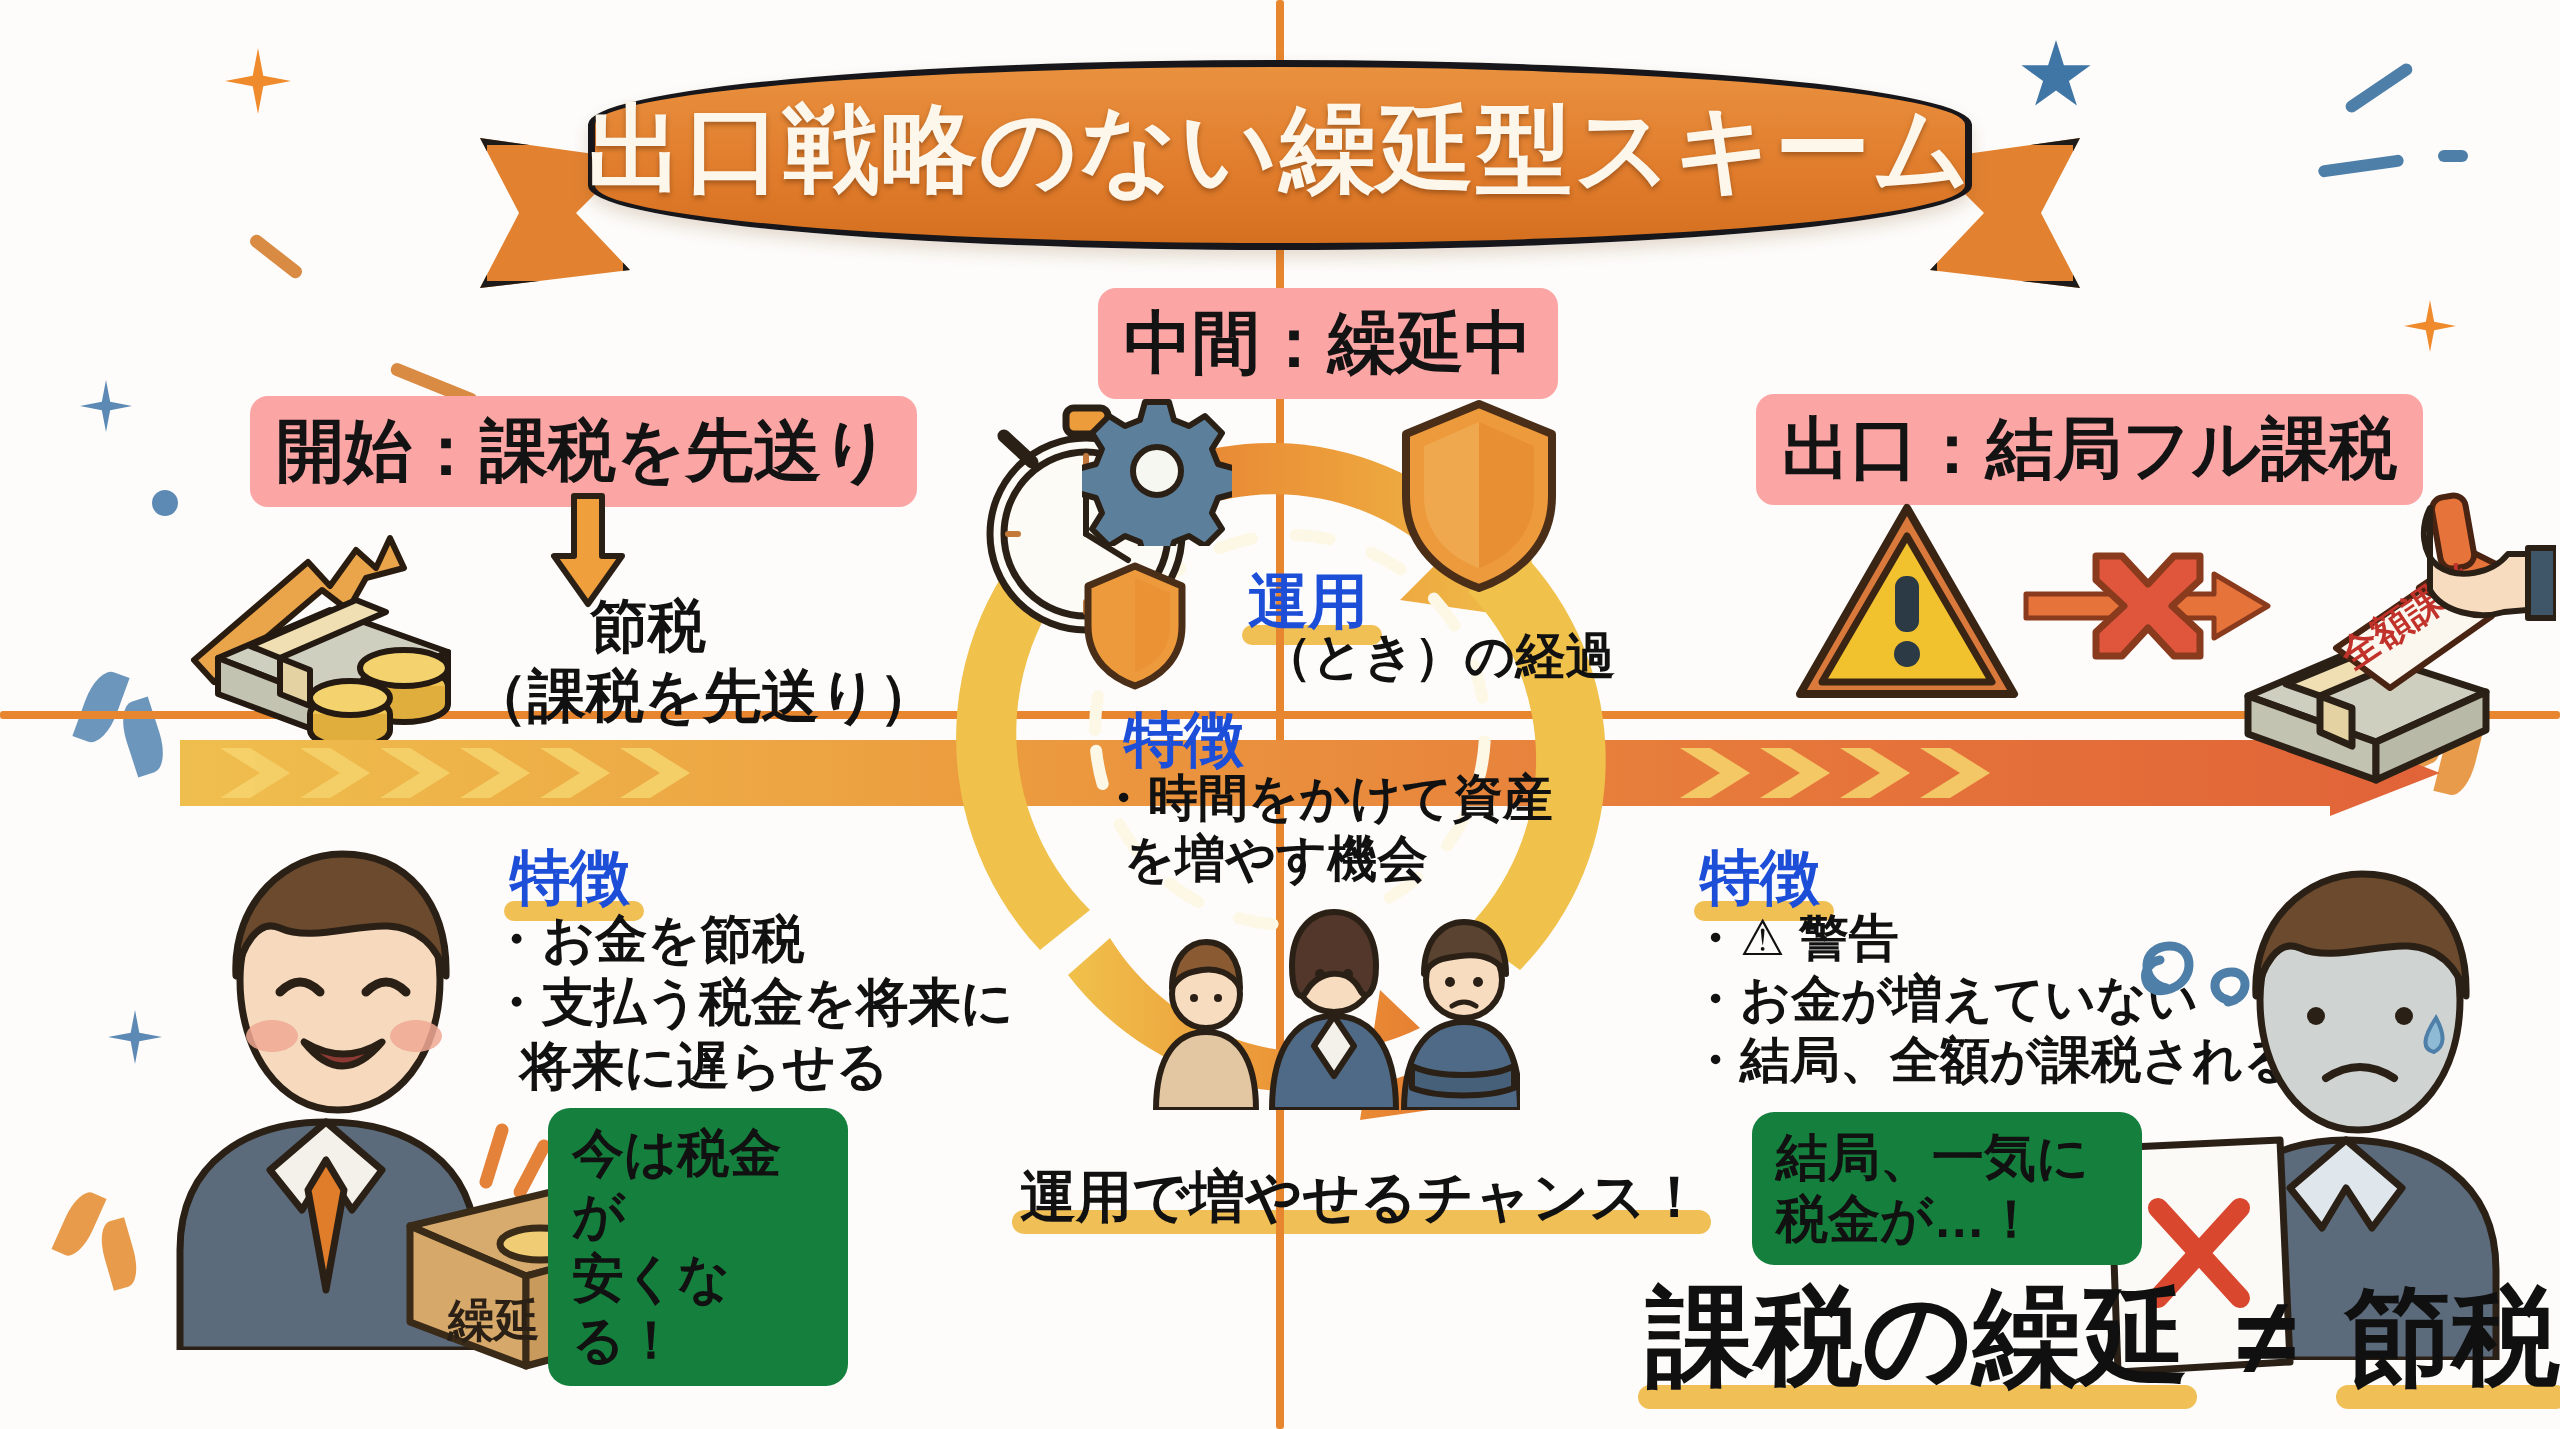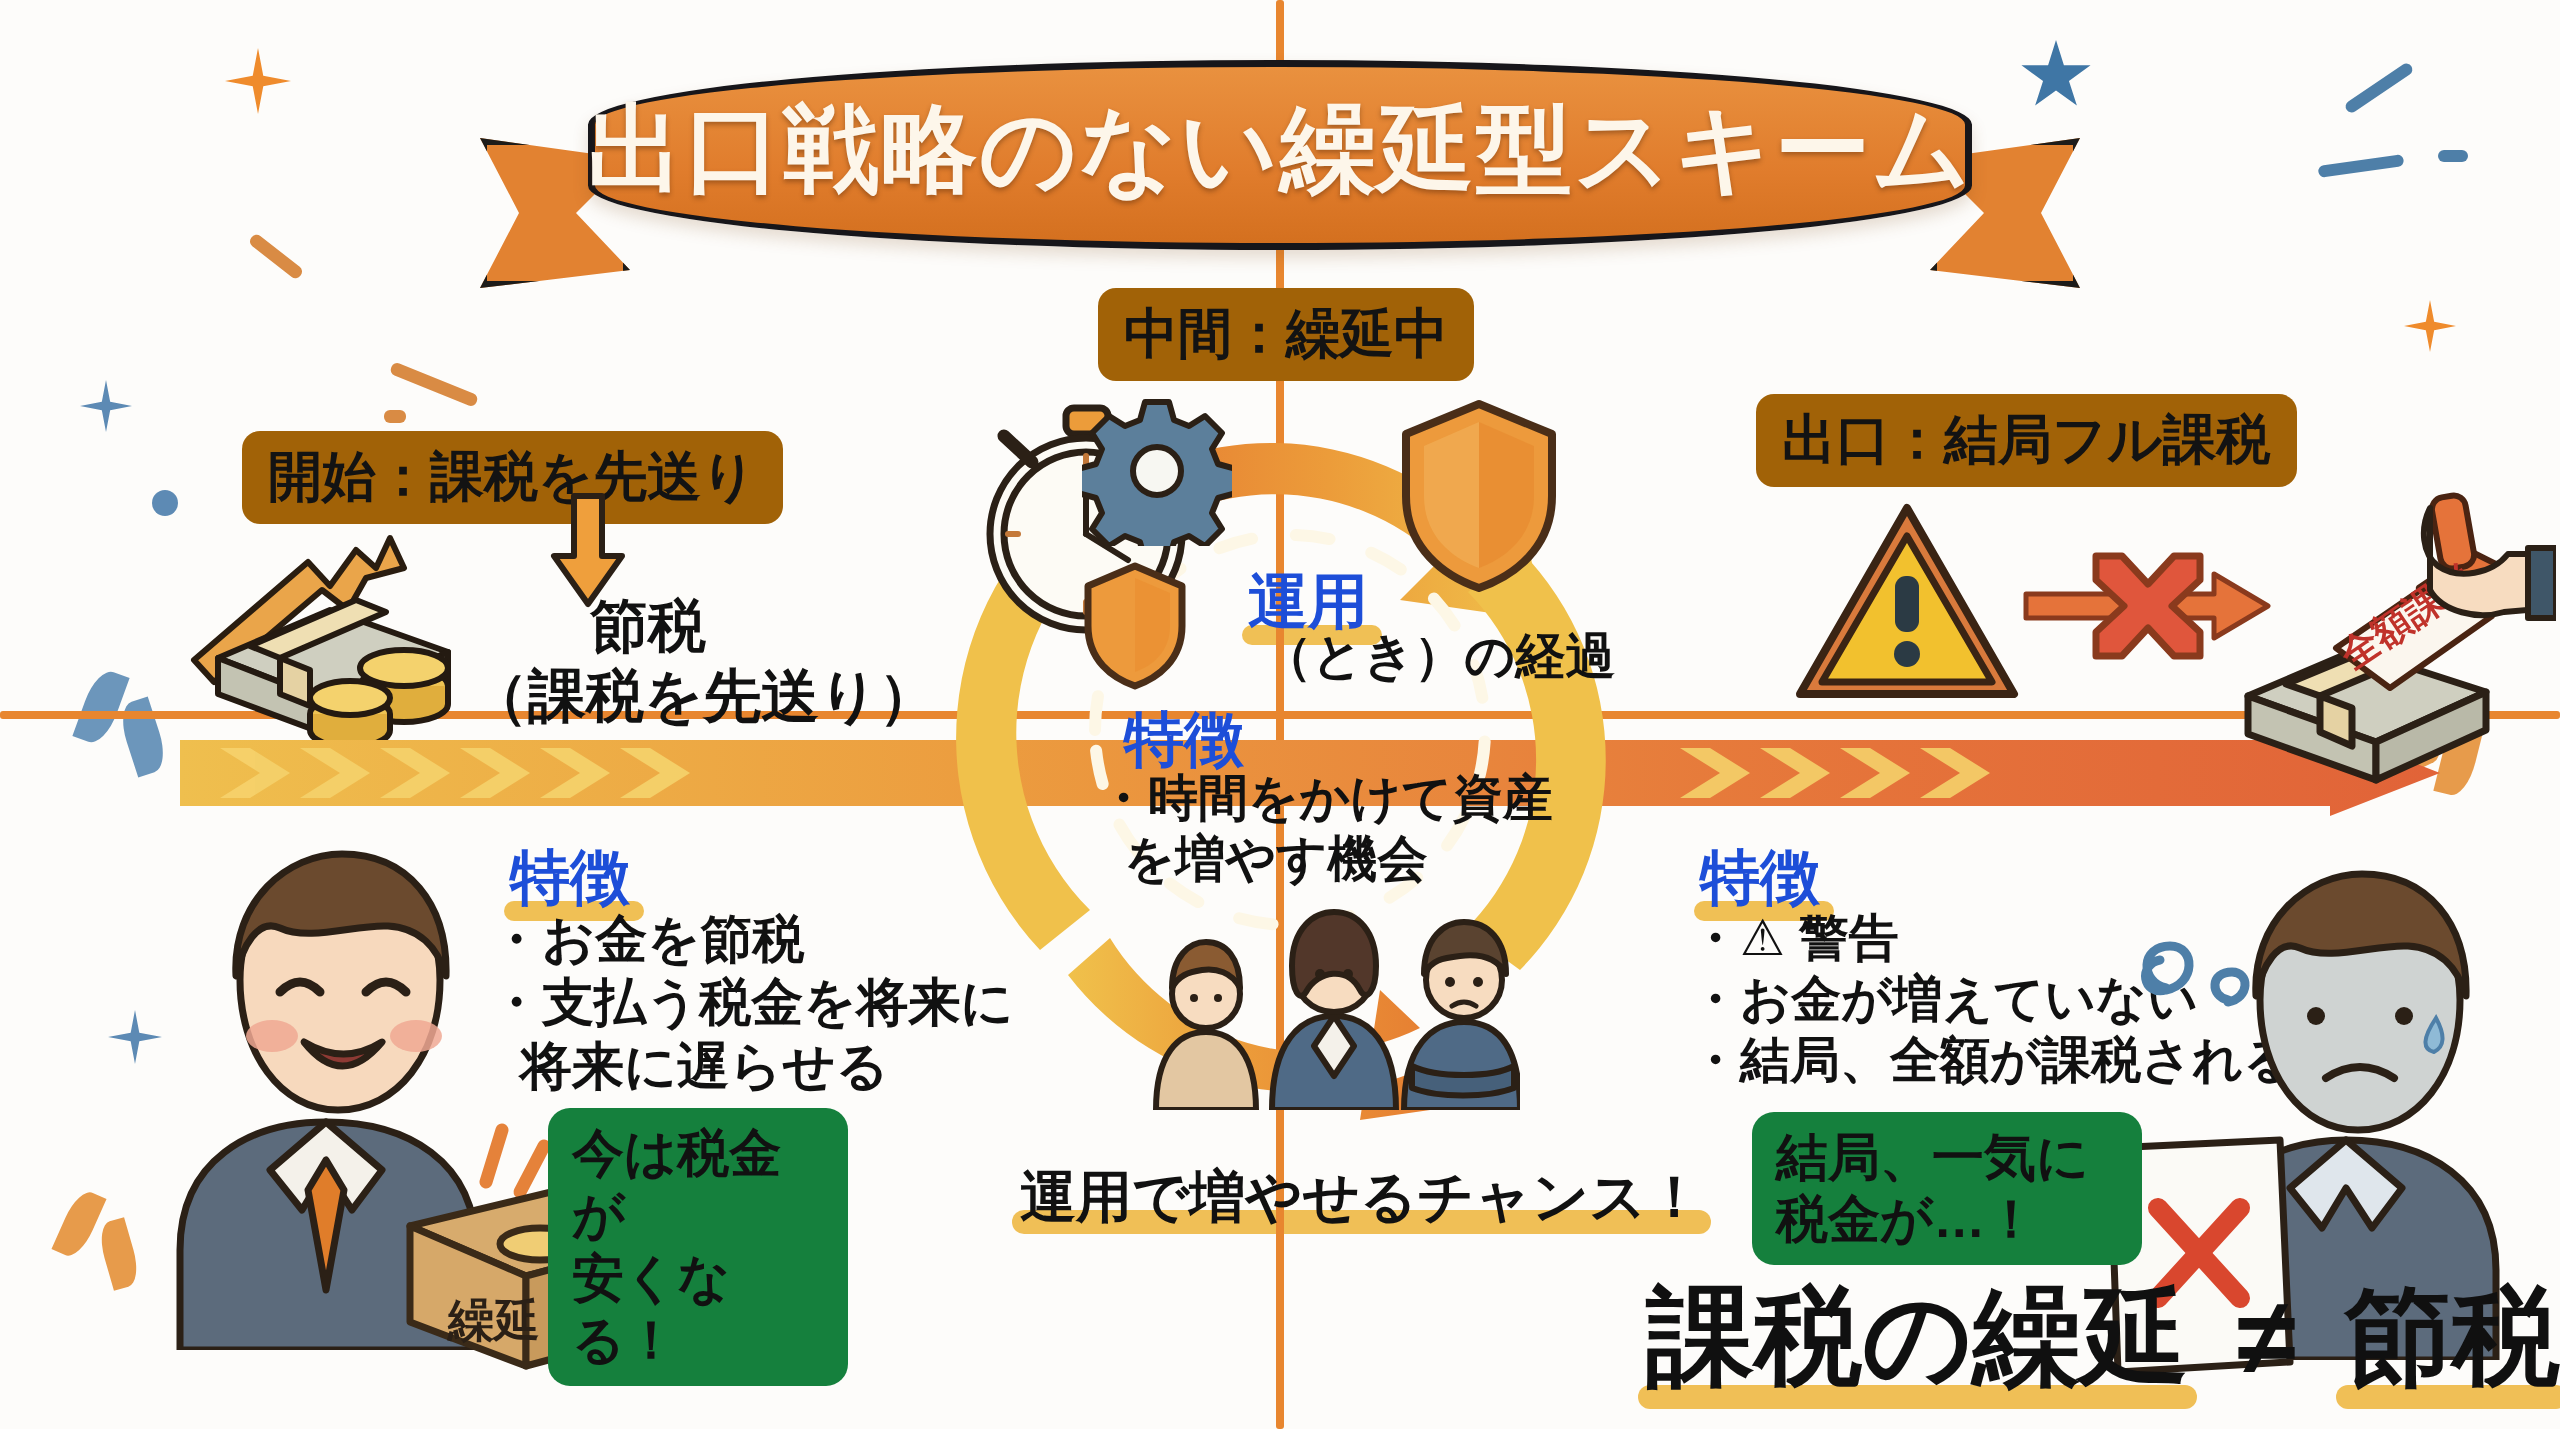--- a/index.html
+++ b/index.html
@@ -55,24 +55,24 @@
     font-weight: 700;
     letter-spacing: 2px;
     text-shadow: 0 3px 5px rgba(90,45,10,.45);
     white-space: nowrap;
     transform: translateY(-4px);
   }
 
   
   .pill {
     position:absolute;
-    background: #a16207;
+    background: #fca5a5;
     border-radius: 18px;
     padding: 10px 26px;
-    font-size: 54px;
+    font-size: 68px;
     font-weight: 700;
     color: #131313;
     white-space: nowrap;
   }
 
   
   .txt { position:absolute; color:#111; font-weight:700; white-space: nowrap; }
   .bullets { position:absolute; color:#111; font-weight:700; line-height: 1.22; }
   .feat-label {
     position:absolute; font-weight:700; color:#1d4ed8; white-space:nowrap;
@@ -165,21 +165,21 @@
       <path d="M470 18 L510 43 L470 68 L440 68 L480 43 L440 18 Z"></path>
     </g>
     <g fill="#f5d16a" opacity="0.9">
       <path d="M1530 18 L1570 43 L1530 68 L1500 68 L1540 43 L1500 18 Z"></path>
       <path d="M1610 18 L1650 43 L1610 68 L1580 68 L1620 43 L1580 18 Z"></path>
       <path d="M1690 18 L1730 43 L1690 68 L1660 68 L1700 43 L1660 18 Z"></path>
       <path d="M1770 18 L1810 43 L1770 68 L1740 68 L1780 43 L1740 18 Z"></path>
     </g>
   </svg>
 
-  <div class="pill" style="left:242px;top:396px;margin-top:35px;">開始：課税を先送り</div>
+  <div class="pill" style="left:250px;top:396px;">開始：課税を先送り</div>
 
   <svg class="art" style="left:180px;top:490px;width:330px;height:250px;" viewBox="0 0 330 250">
     <path d="M14 170 L128 72 L150 96 L176 60 L196 78 L210 48 L224 78 L186 88 L168 120 L142 100 L34 192 Z" fill="#eaa54a" stroke="#2a1d10" stroke-width="6" stroke-linejoin="round"></path>
     <g stroke="#241a11" stroke-width="6" stroke-linejoin="round">
       <path d="M38 168 L150 120 L268 162 L156 214 Z" fill="#cfcfc0"></path>
       <path d="M38 168 L38 204 L156 248 L156 214 Z" fill="#c3c3b2"></path>
       <path d="M156 214 L156 248 L268 198 L268 162 Z" fill="#b9b9a8"></path>
       <path d="M70 156 L176 110 L206 122 L100 168 Z" fill="#efdfb3"></path>
       <path d="M100 168 L100 204 L130 216 L130 180 Z" fill="#e5d2a3"></path>
     </g>

